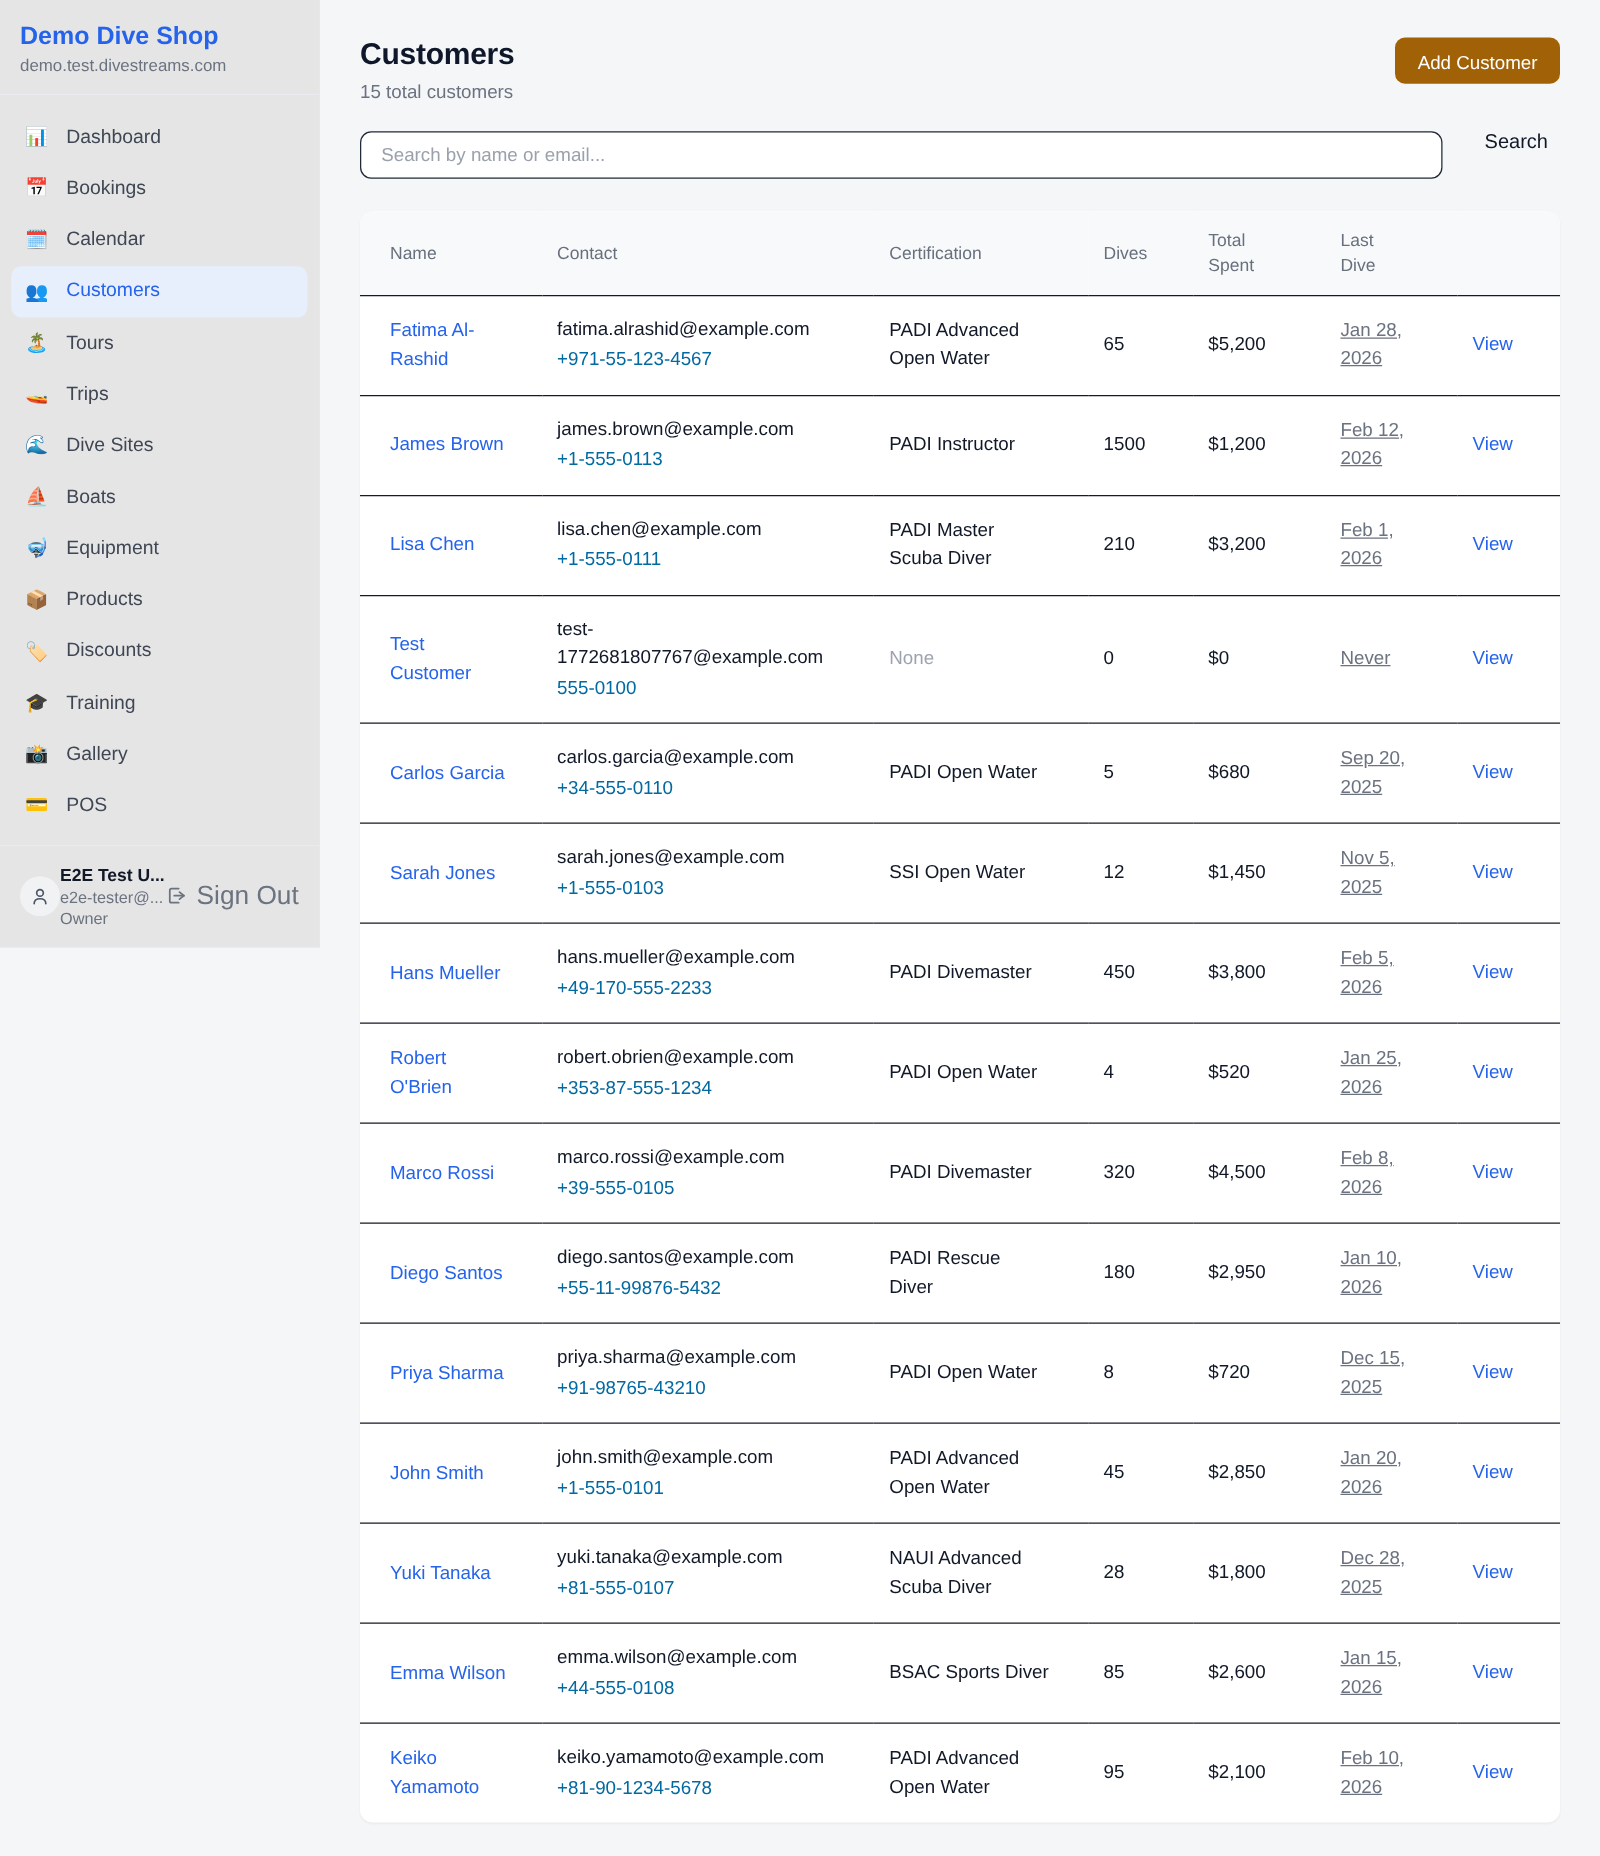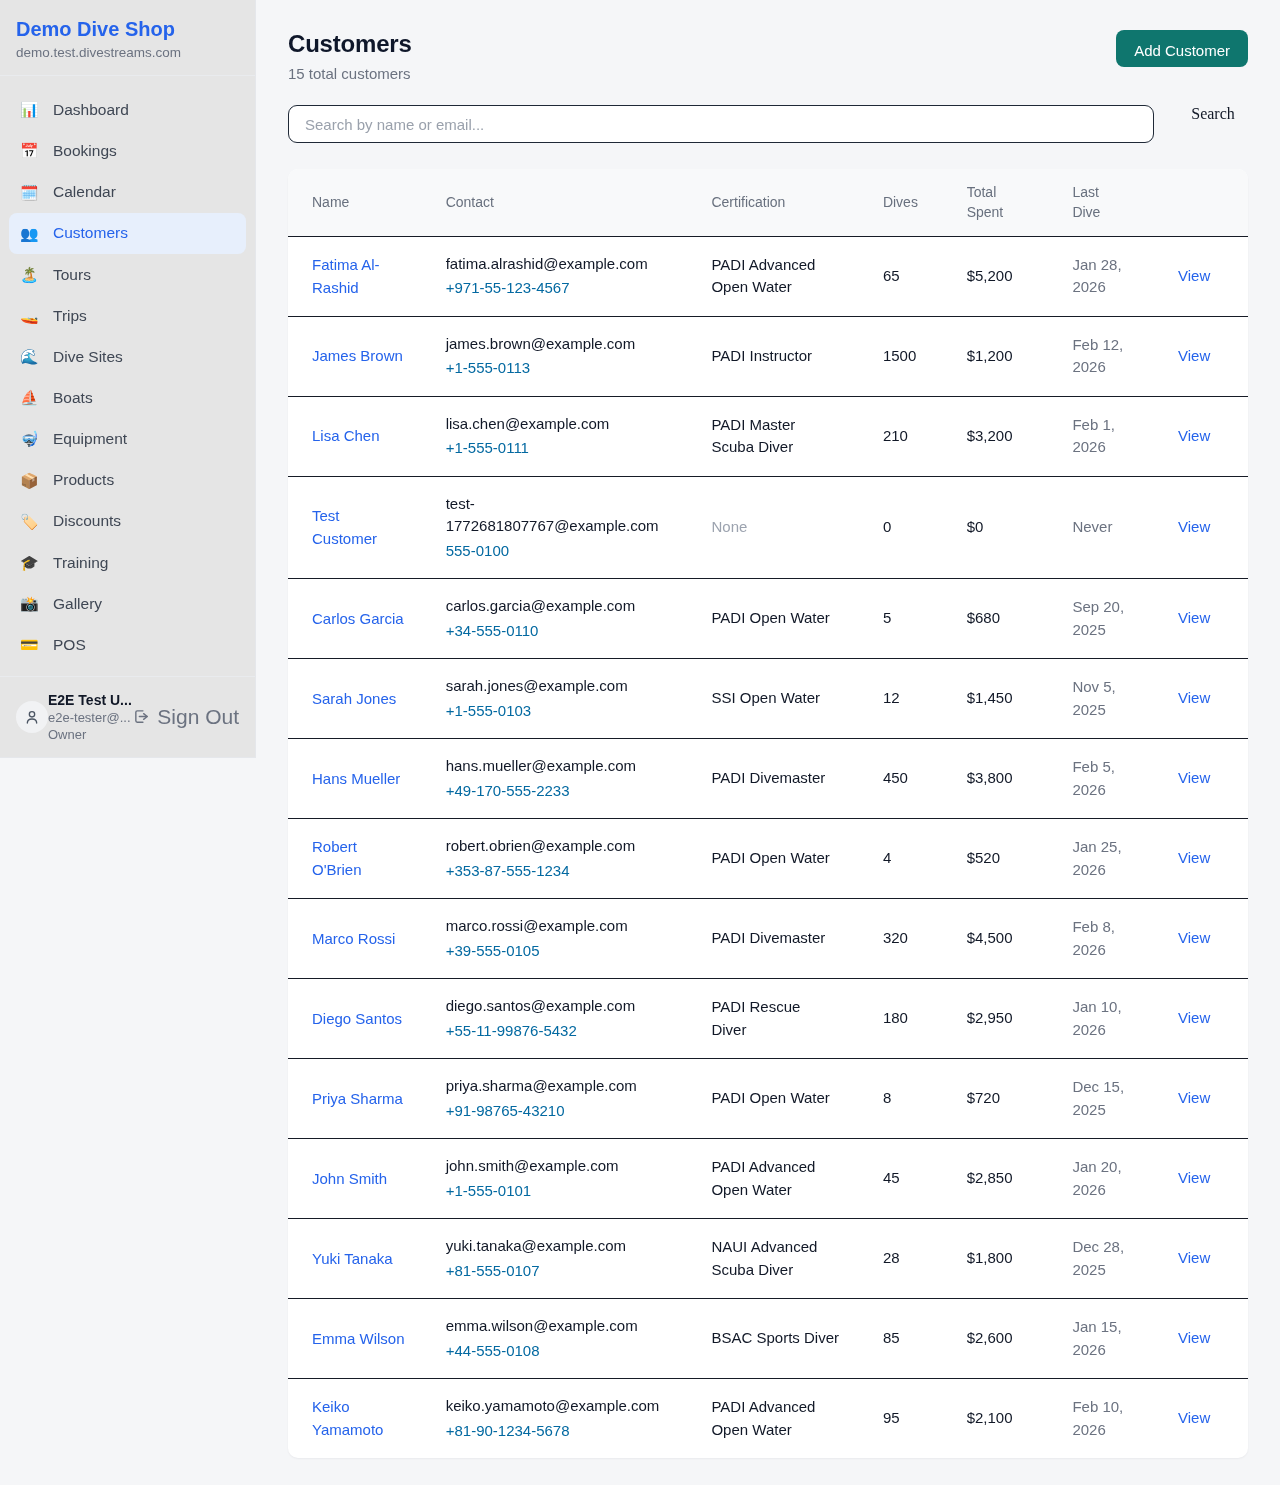--- a/index.html
+++ b/index.html
@@ -56,36 +56,36 @@
     background:none; border:none; cursor:pointer;
     font-family:inherit; padding:0; white-space:nowrap;
   }
 
   
   .main { margin-left:256px; padding:30px 32px 0 32px; }
   .header-row { display:flex; justify-content:space-between; align-items:flex-start; }
   .page-title { font-size:24px; font-weight:bold; margin:0; letter-spacing:-0.2px; color:#0f172a; }
   .subtitle { color:#6b7280; font-size:15px; margin-top:7px; }
   .btn-primary {
-    background:#0f766e; color:#ffffff;
+    background:#a16207; color:#ffffff;
     border:none; border-radius:8px;
     height:37px; padding:12px 18px;
     font-size:15px; font-family:inherit; cursor:pointer;
   }
   .search-row { display:flex; align-items:flex-start; margin-top:23px; }
   .search-input {
     flex:1; height:38px;
     border:1px solid #1f2937; border-radius:9px;
     padding:0 16px; font-size:15px; font-family:inherit;
     background:#ffffff; color:#111827; outline:none;
   }
   .search-input::placeholder { color:#9aa1ac; }
   .search-btn {
     background:none; border:none; cursor:pointer;
-    font-size:16px; color:#111827; font-family:Liberation Serif, serif;
+    font-size:16px; color:#111827; font-family:Liberation Sans, sans-serif;
     width:94px; text-align:center; padding:0 0 0 24px; flex:none;
   }
 
   
   .card {
     margin-top:26px;
     background:#ffffff;
     border-radius:10px;
     overflow:hidden;
     box-shadow:0 1px 2px rgba(16,24,40,0.05);
@@ -119,21 +119,21 @@
   .col-last  { width:106px; }
   .col-view  { width:82px; }
   .name-link {
     color:#2563eb; font-weight:500; text-decoration:none;
     display:inline-block; max-width:94px; line-height:1.55;
   }
   .email { color:#111827; }
   .phone { color:#0369a1; margin-top:2px; }
   .cert-inner { max-width:128px; }
   .cert-none { color:#9ca3af; }
-  .last-dive { color:#6b7280; max-width:64px; }
+  .last-dive { color:#6b7280; max-width:64px;text-decoration:underline; }
   .view-link { color:#2563eb; text-decoration:none; font-weight:500;text-align:right; }
 </style>
 </head>
 <body>
 
 <aside class="sidebar">
   <div class="sidebar-header">
     <div class="shop-name">Demo Dive Shop</div>
     <div class="shop-domain">demo.test.divestreams.com</div>
   </div>

